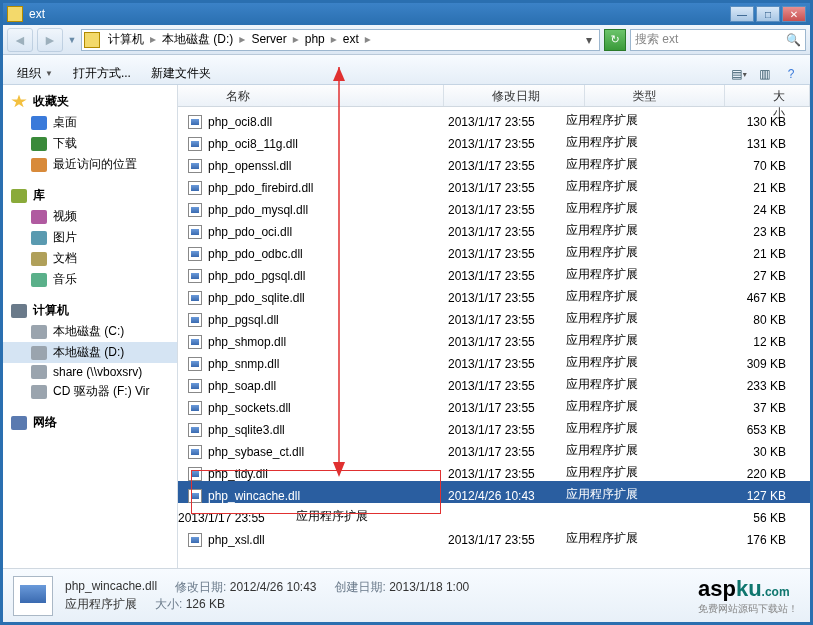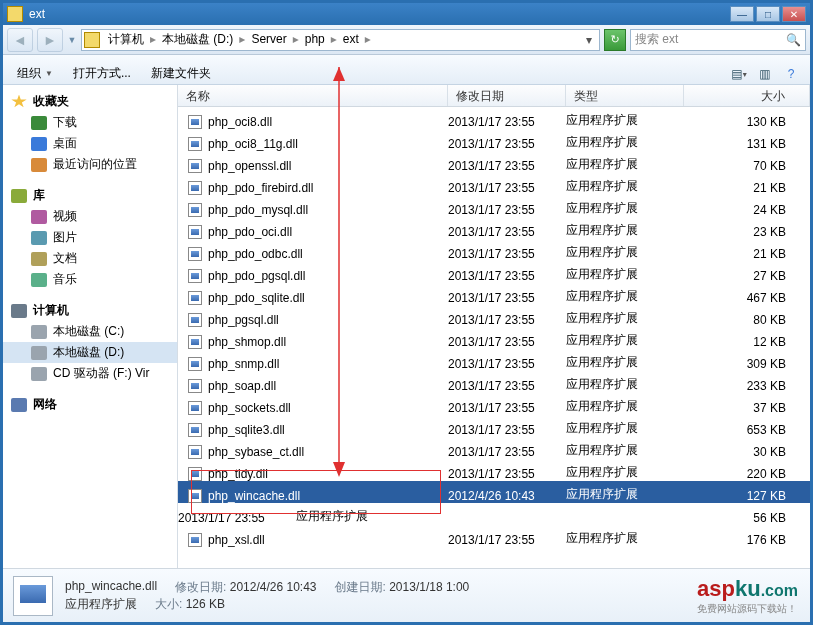--- a/index.html
+++ b/index.html
@@ -42,21 +42,21 @@
 .ico-lib { background: #8aaa3a; border-radius: 2px; }
 .ico-vid { background: #b05aa0; border-radius: 2px; }
 .ico-pic { background: #5a9ab0; border-radius: 2px; }
 .ico-doc { background: #b0a05a; border-radius: 2px; }
 .ico-mus { background: #5ab08a; border-radius: 2px; }
 .ico-pc { background: #6a7a8a; border-radius: 2px; }
 .ico-drv { background: #9aa4ae; border-radius: 2px; }
 .ico-net { background: #5a7ab0; border-radius: 2px; }
 .list-pane { flex: 1; display: flex; flex-direction: column; min-width: 0; }
 .list-head { height: 22px; background: linear-gradient(#fdfdfe,#ecf2f8); border-bottom: 1px solid #d0d8e0; display: flex; }
-.list-head div { border-right: 1px solid #d8e0e8; padding: 3px 8px; color: #333; }
+.list-head div { border-right: 1px solid #d8e0e8; padding: 3px 8px; color: #333; margin-left: 40px; }
 .col-name { width: 270px; }
 .col-date { width: 118px; }
 .col-type { width: 118px; }
 .col-size { flex: 1; text-align: right; padding-right: 24px !important; }
 .list-body { flex: 1; overflow-y: auto; }
 .row { height: 22px; display: flex; align-items: flex-end; cursor: pointer; }
 .row.sel { background: #2a5ea0; color: #fff; }
 .row .cell-name { width: 270px; display: flex; align-items: center; gap: 6px; padding-left: 10px; }
 .row .cell-date { width: 118px; }
 .row .cell-type { width: 118px; }
@@ -67,21 +67,21 @@
 .det-ico { width: 40px; height: 40px; border: 1px solid #aab8c6; background: #fff; position: relative; }
 .det-ico::after { content: ""; position: absolute; top: 8px; left: 6px; width: 26px; height: 18px; background: linear-gradient(#6a9ada,#3a6ab0); }
 .det-text { font-size: 12px; color: #333; }
 .det-text .ln { display: flex; gap: 18px; }
 .det-text .lbl { color: #6a7a8a; }
 .redbox { position: absolute; border: 1px solid #e03030; pointer-events: none; }
 .redbox1 { left: 188px; top: 467px; width: 250px; height: 44px; }
 .redline { position: absolute; left: 335px; top: 64px; width: 2px; height: 400px; pointer-events: none; }
 .redline svg { position: absolute; top: 0; left: -10px; }
 .watermark { position: absolute; right: 12px; bottom: 6px; font-family: Arial; font-weight: bold; font-size: 22px; pointer-events: none; }
-.wm-a { color: #b91c1c; }
+.wm-a { color: #000000; }
 .wm-k { color: #0f766e; }
 .wm-sm { font-size: 10px; color: #888; display: block; font-weight: normal; }
 </style>
 </head>
 <body>
 
 <div class="window">
 
   <div class="titlebar">
     <span class="titlebar-icon"></span>
@@ -128,26 +128,26 @@
   </div>
 
   <div class="content">
     <div class="tree">
       <div class="tree-section">
         <div class="tree-head">
             <span class="tico ico-fav"></span>
             <span>收藏夹</span>
           </div>
         <div class="tree-child">
+            <span class="tico ico-desk"></span>
+            <span>桌面</span>
+          </div>
+        <div class="tree-child">
             <span class="tico ico-dl"></span>
             <span>下载</span>
-          </div>
-        <div class="tree-child">
-            <span class="tico ico-desk"></span>
-            <span>桌面</span>
           </div>
         <div class="tree-child">
             <span class="tico ico-recent"></span>
             <span>最近访问的位置</span>
           </div>
       </div>
       <div class="tree-section">
         <div class="tree-head">
             <span class="tico ico-lib"></span>
             <span>库</span>
@@ -174,20 +174,24 @@
             <span class="tico ico-pc"></span>
             <span>计算机</span>
           </div>
         <div class="tree-child">
             <span class="tico ico-drv"></span>
             <span>本地磁盘 (C:)</span>
           </div>
         <div class="tree-child sel">
             <span class="tico ico-drv"></span>
             <span>本地磁盘 (D:)</span>
+          </div>
+        <div class="tree-child">
+            <span class="tico ico-drv"></span>
+            <span>share (\\vboxsrv)</span>
           </div>
         <div class="tree-child">
             <span class="tico ico-drv"></span>
             <span>CD 驱动器 (F:) Vir</span>
           </div>
       </div>
       <div class="tree-section">
         <div class="tree-head">
             <span class="tico ico-net"></span>
             <span>网络</span>
@@ -400,16 +404,16 @@
 
   <div class="redbox redbox1"></div>
   <div class="redline">
     <svg width="22" height="410">
         <line x1="11" y1="0" x2="11" y2="395" stroke="#e03030" stroke-width="1.5"></line>
         <polygon points="11,410 5,395 17,395" fill="#e03030"></polygon>
         <polygon points="11,0 5,14 17,14" fill="#e03030"></polygon>
       </svg>
   </div>
   <div class="watermark">
-    <span class="wm-a">asp</span><span class="wm-k">ku</span><span class="wm-k" style="font-size:16px">.com</span>
+    <span class="wm-a">asp</span><span class="wm-k">ku</span><span class="wm-k" style="font-size:12px">.com</span>
     <span class="wm-sm">免费网站源码下载站！</span>
   </div>
 </div>
 
 </body></html>

